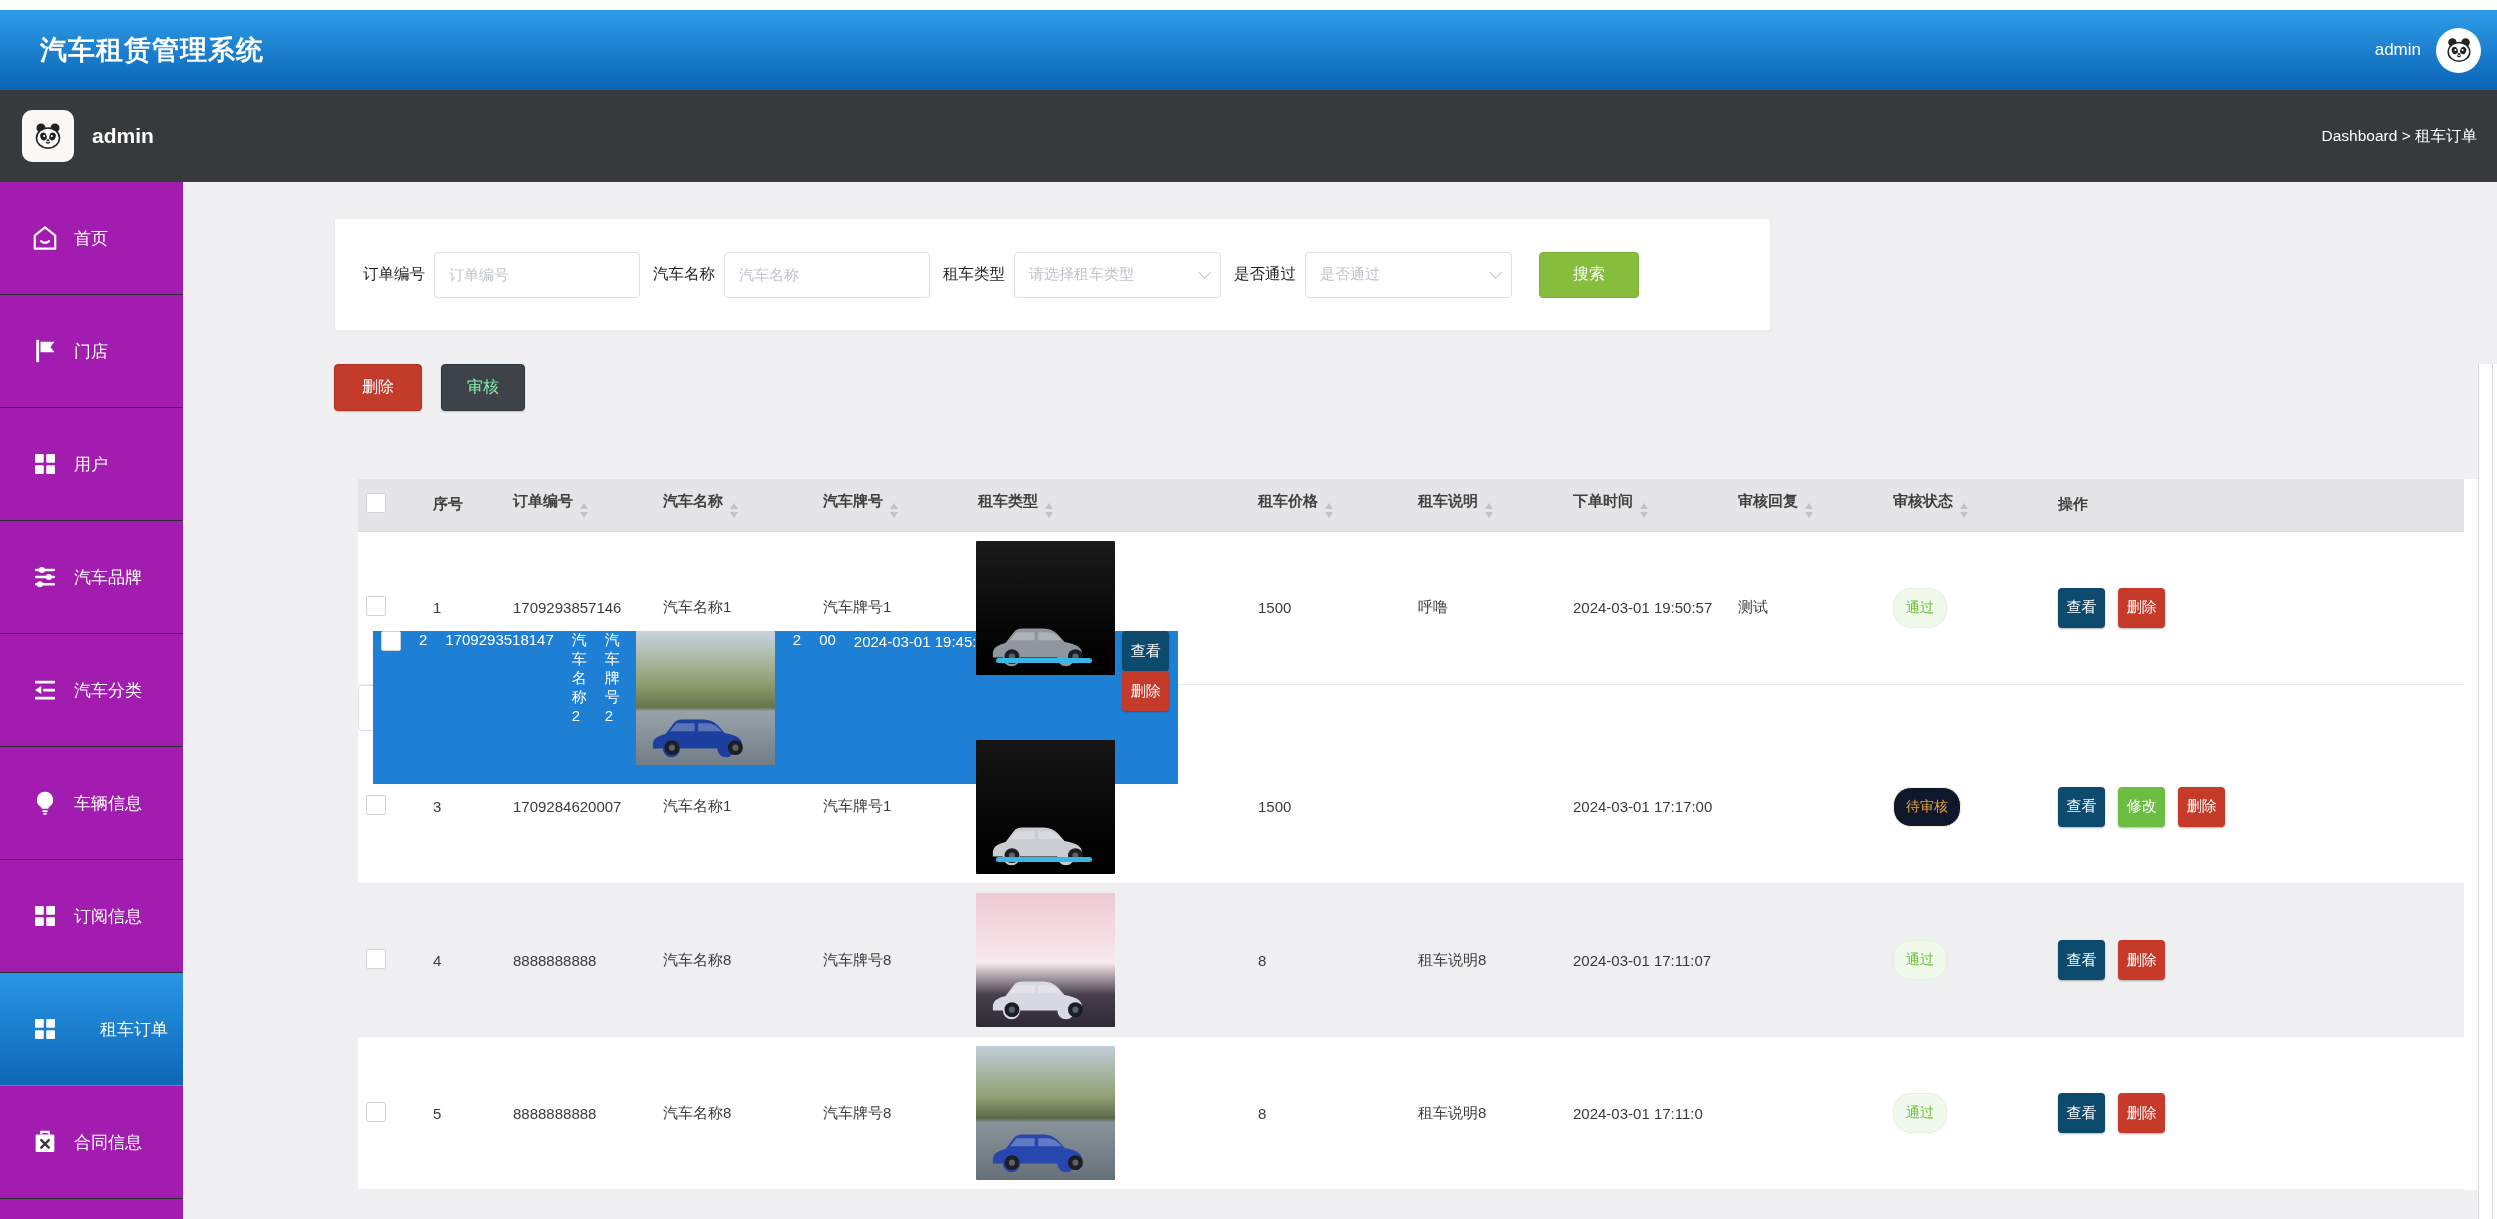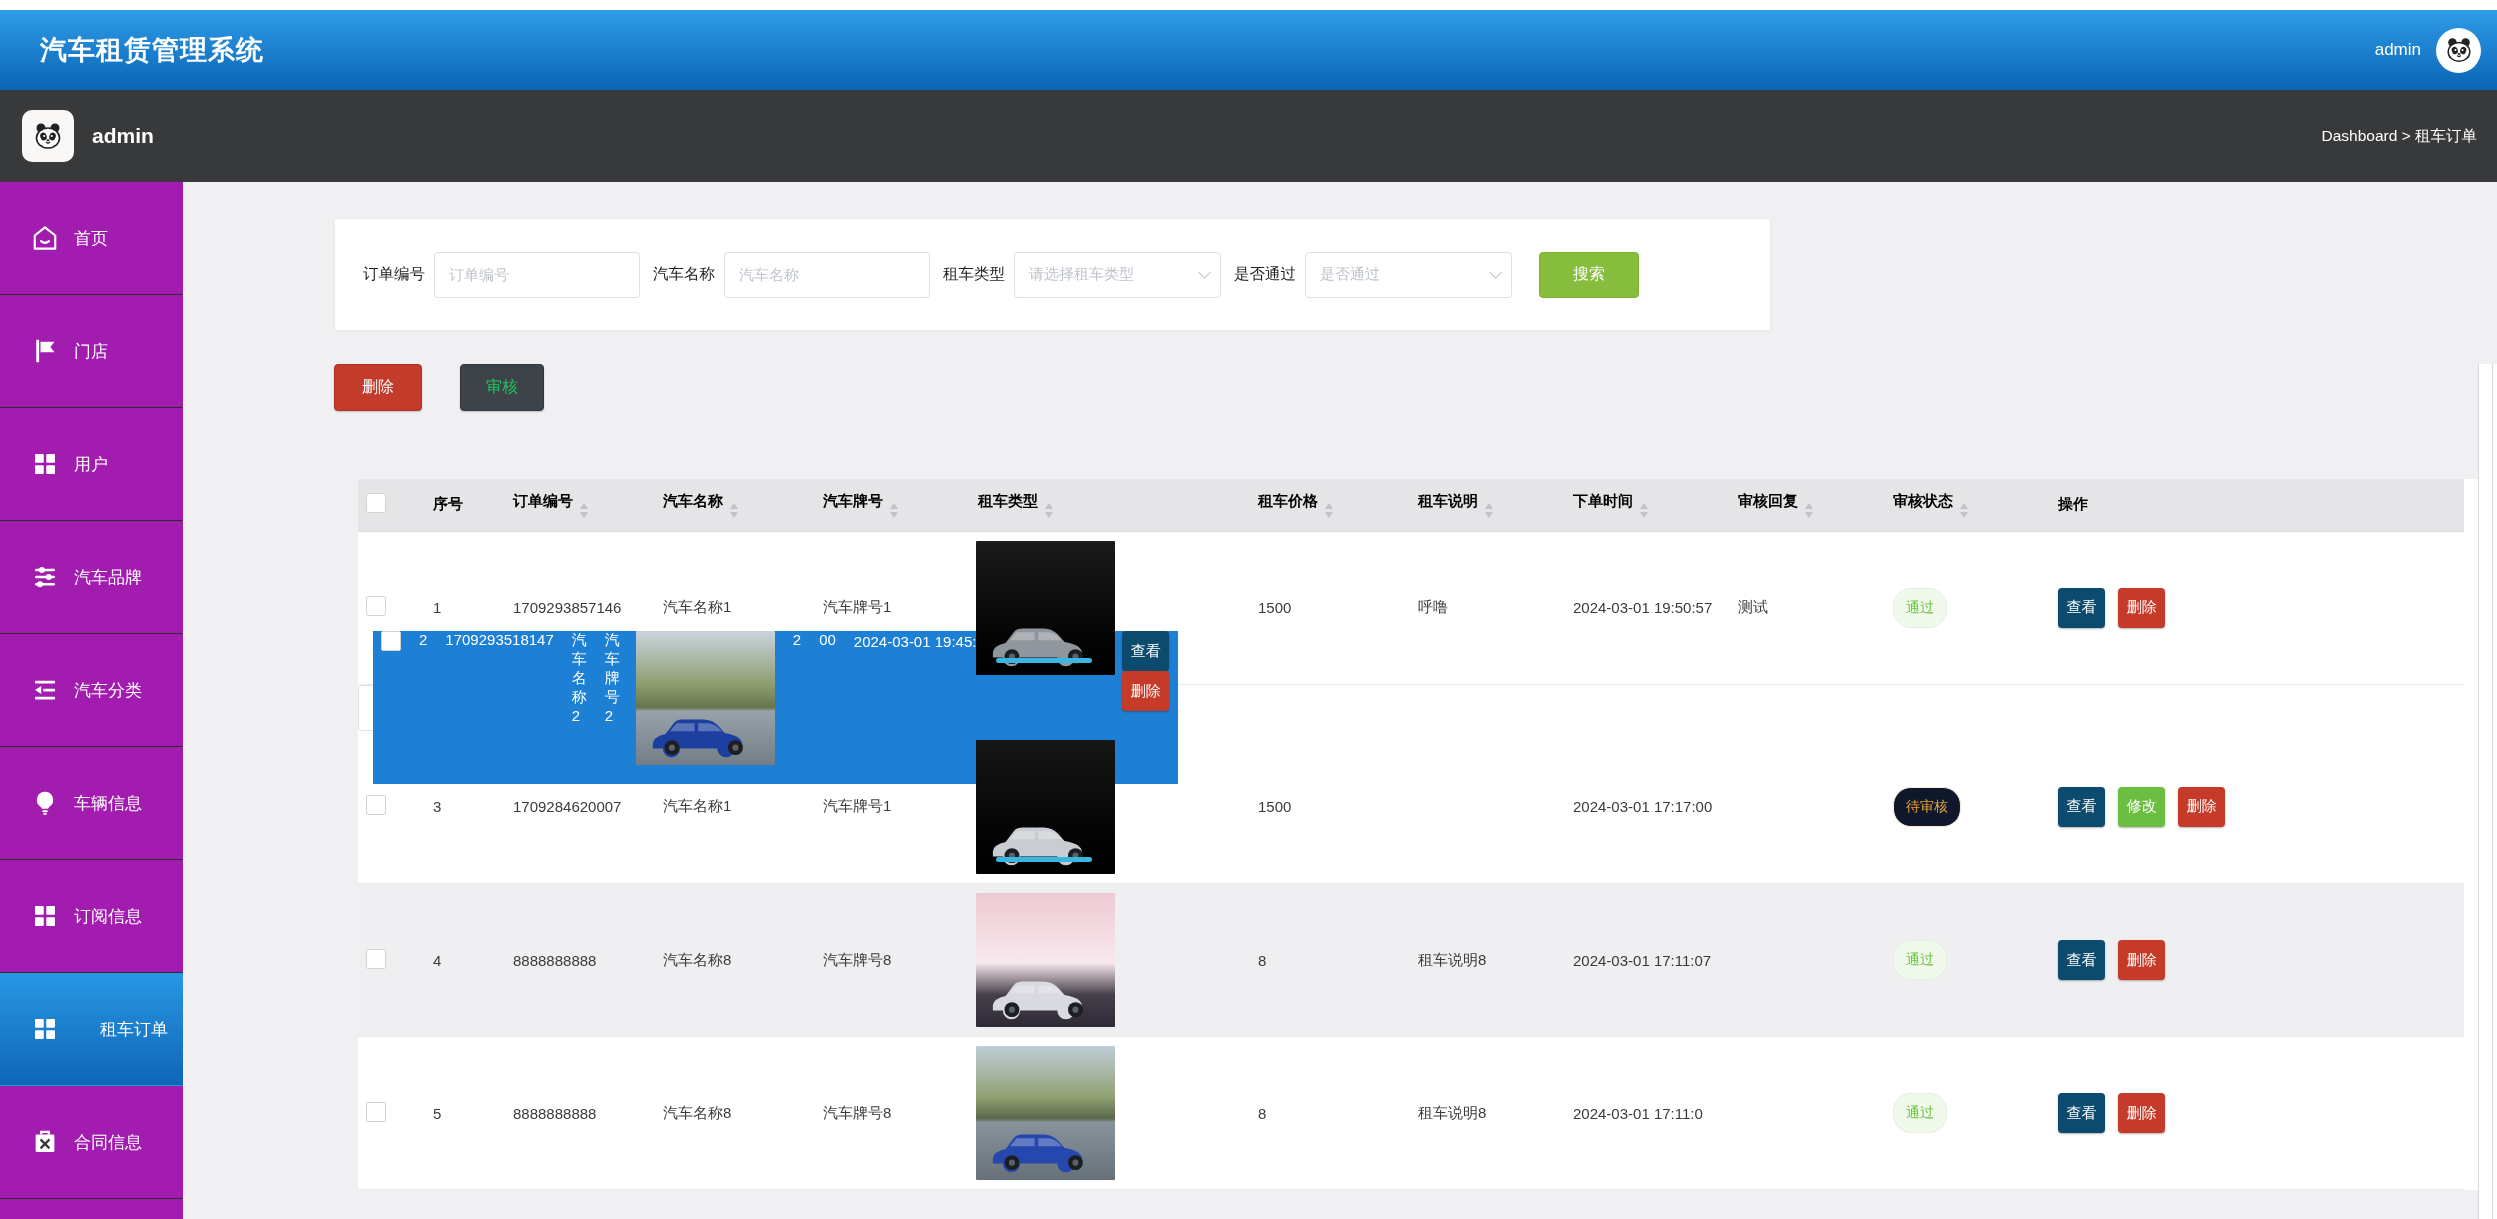--- a/index.html
+++ b/index.html
@@ -45,27 +45,27 @@
   .sel .ph { color:#bfc3cb; font-size:15px; white-space:nowrap; overflow:hidden; }
   .chev { width:9px; height:9px; border-right:1.6px solid #c0c4cc; border-bottom:1.6px solid #c0c4cc;
           transform:rotate(45deg) translateY(-3px); flex:none; }
   .btn-search { margin-left:14px; width:100px; height:46px; background:#86bd3d; border:1px solid #7bb034;
           border-radius:4px; color:#fff; font-size:16px; cursor:pointer; }
 
   .toolbar { position:absolute; left:151px; top:182px; display:flex; gap:19px; }
   .btn-danger { height:47px; padding:0 27px; background:#c23b2b; border:1px solid #ab3123;
           border-radius:4px; color:#fff; font-size:16px; cursor:pointer; box-shadow:0 1px 2px rgba(0,0,0,.2); }
   .btn-dark { height:47px; padding:0 25px; background:#3d4349; border:1px solid #32373c;
-          border-radius:4px; color:#22c55e; font-size:16px; cursor:pointer; box-shadow:0 1px 2px rgba(0,0,0,.2);margin-left:19px; }
+          border-radius:4px; color:#86efac; font-size:16px; cursor:pointer; box-shadow:0 1px 2px rgba(0,0,0,.2); }
 
   
   .table-wrap { position:absolute; left:175px; top:297px; width:2120px; background:#fff; }
   table { border-collapse:collapse; table-layout:fixed; width:2106px; }
   th { height:52px; background:#e5e5e7; border-bottom:1px solid #dcdcde; text-align:left;
-       padding-left:18px; font-size:15px; font-weight:bold; color:#000000; white-space:nowrap; }
+       padding-left:18px; font-size:15px; font-weight:bold; color:#404040; white-space:nowrap; }
   td { height:153px; padding-left:18px; font-size:15px; color:#3b3b3b;
        border-bottom:1px solid #ebebee; background:#fff; vertical-align:middle; }
   tr.striped td { background:#efeff1; }
   tr.sel td { background:#1e80d5; color:#fff; border-bottom-color:#1e80d5; }
   .cb { width:20px; height:20px; background:#fff; border:1px solid #d4d4d4; border-radius:2px;
         display:inline-block; cursor:pointer; }
   .sort { display:inline-flex; flex-direction:column; row-gap:3px; margin-left:7px; vertical-align:-3px; cursor:pointer; }
   .sort .up { width:0; height:0; border:4.5px solid transparent; border-top:none; border-bottom:6px solid #bfc3cb; }
   .sort .dn { width:0; height:0; border:4.5px solid transparent; border-bottom:none; border-top:6px solid #bfc3cb; }
   .time { width:152px; word-break:break-all; line-height:21px; }

